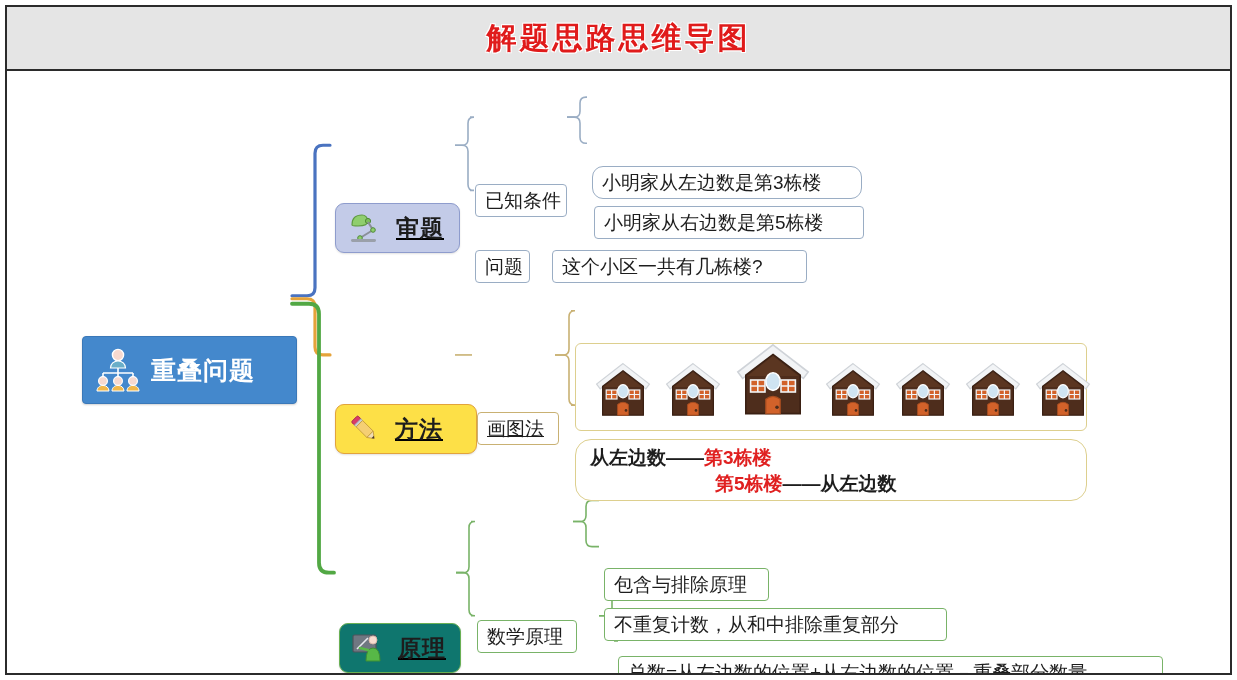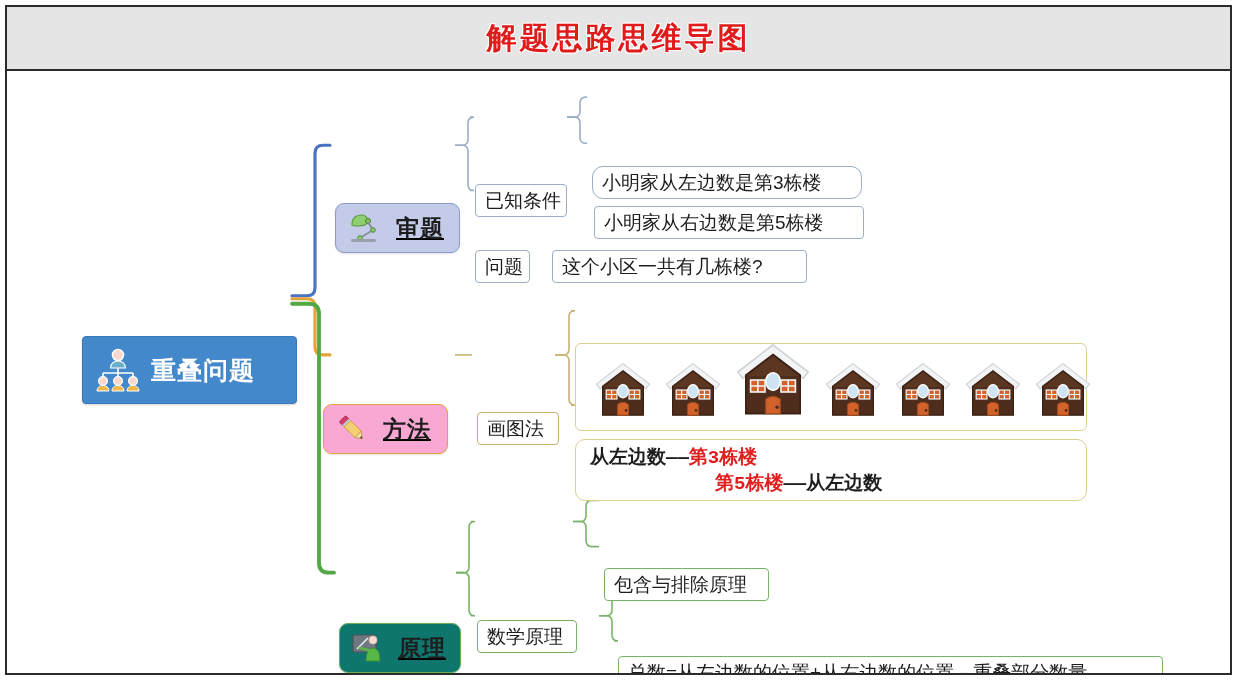--- a/index.html
+++ b/index.html
@@ -106,45 +106,45 @@
     letter-spacing: 1px;
   }
   #branch-shenti {
     left: 328px;
     top: 132px;
     width: 125px;
     background: #c3cbe8;
     border: 1.5px solid #8e9ccd;
   }
   #branch-fangfa {
-    left: 316px;
+    left: 328px;
     top: 333px;
-    width: 125px;
-    background: #f9a8d4;
+    width: 142px;
+    background: #fde047;
     border: 1.5px solid #e2a33c;
   }
   #branch-yuanli {
     left: 332px;
     top: 552px;
     width: 122px;
     background: #0f766e;
     border: 1.5px solid #69b054;
   }
 
   
   .leaf {
     border-radius: 4px;
     background: #ffffff;
     padding: 0 9px;
     font-size: 19px;
     color: #1d1d1d;
     height: 33px;
   }
   .leaf.blue   { border: 1.2px solid #9aadc4; }
-  .leaf.gold   { border: 1.2px solid #c9b173; }
+  .leaf.gold   { border: 1.2px solid #c9b173; text-decoration: underline; }
   .leaf.green  { border: 1.2px solid #79b368; }
 
   
   #sub-known     { left: 468px; top: 113px; width: 92px; }
   #sub-question  { left: 468px; top: 179px; width: 55px; text-align: right; }
   #leaf-cond-1   { left: 585px; top: 95px;  width: 270px; border-radius: 11px; }
   #leaf-cond-2   { left: 587px; top: 135px; width: 270px; }
   #leaf-question { left: 545px; top: 179px; width: 255px; }
 
   #sub-draw      { left: 470px; top: 341px; width: 82px; }
@@ -174,25 +174,24 @@
     position: relative;
     flex: 0 0 auto;
   }
   #text-panel {
     position: absolute;
     left: 568px;
     top: 368px;
     width: 512px;
     height: 62px;
     border: 1.2px solid #ddcf8e;
-    border-radius: 10px;
+    border-radius: 16px;
     background: #ffffff;
     box-sizing: border-box;
     padding: 5px 8px 0 14px;
-    font-family: Liberation Mono, monospace;
   }
   .formula-line {
     font-size: 19px;
     font-weight: bold;
     color: #1d1d1d;
     line-height: 26px;
     white-space: nowrap;
   }
   .formula-line.indent { padding-left: 125px; }
   .red { color: #e02020; }
@@ -406,17 +405,18 @@
           <circle cx="21" cy="7" r="4" fill="#f7dcd0" stroke="#d9b8a8" stroke-width="0.9"></circle>
           <path d="M14 28 Q14 15 21 15 Q28 15 28 28 Z" fill="#57b847" stroke="#3f8f33" stroke-width="1"></path>
           <path d="M16 17 L8 15" stroke="#57b847" stroke-width="2.6" stroke-linecap="round"></path>
         </svg>
       </span>
       <span class="branch-label">原理</span>
     </div>
 
     <div class="node leaf green" id="sub-mathprin">数学原理</div>
     <div class="node leaf green" id="leaf-prin-1">包含与排除原理</div>
+    <div class="node leaf green" id="leaf-prin-2">不重复计数，从和中排除重复部分</div>
 
     <div class="node leaf green" id="leaf-rel-1">总数=从左边数的位置+从右边数的位置－重叠部分数量</div>
 
   </div>
 </div>
 
 </body></html>

